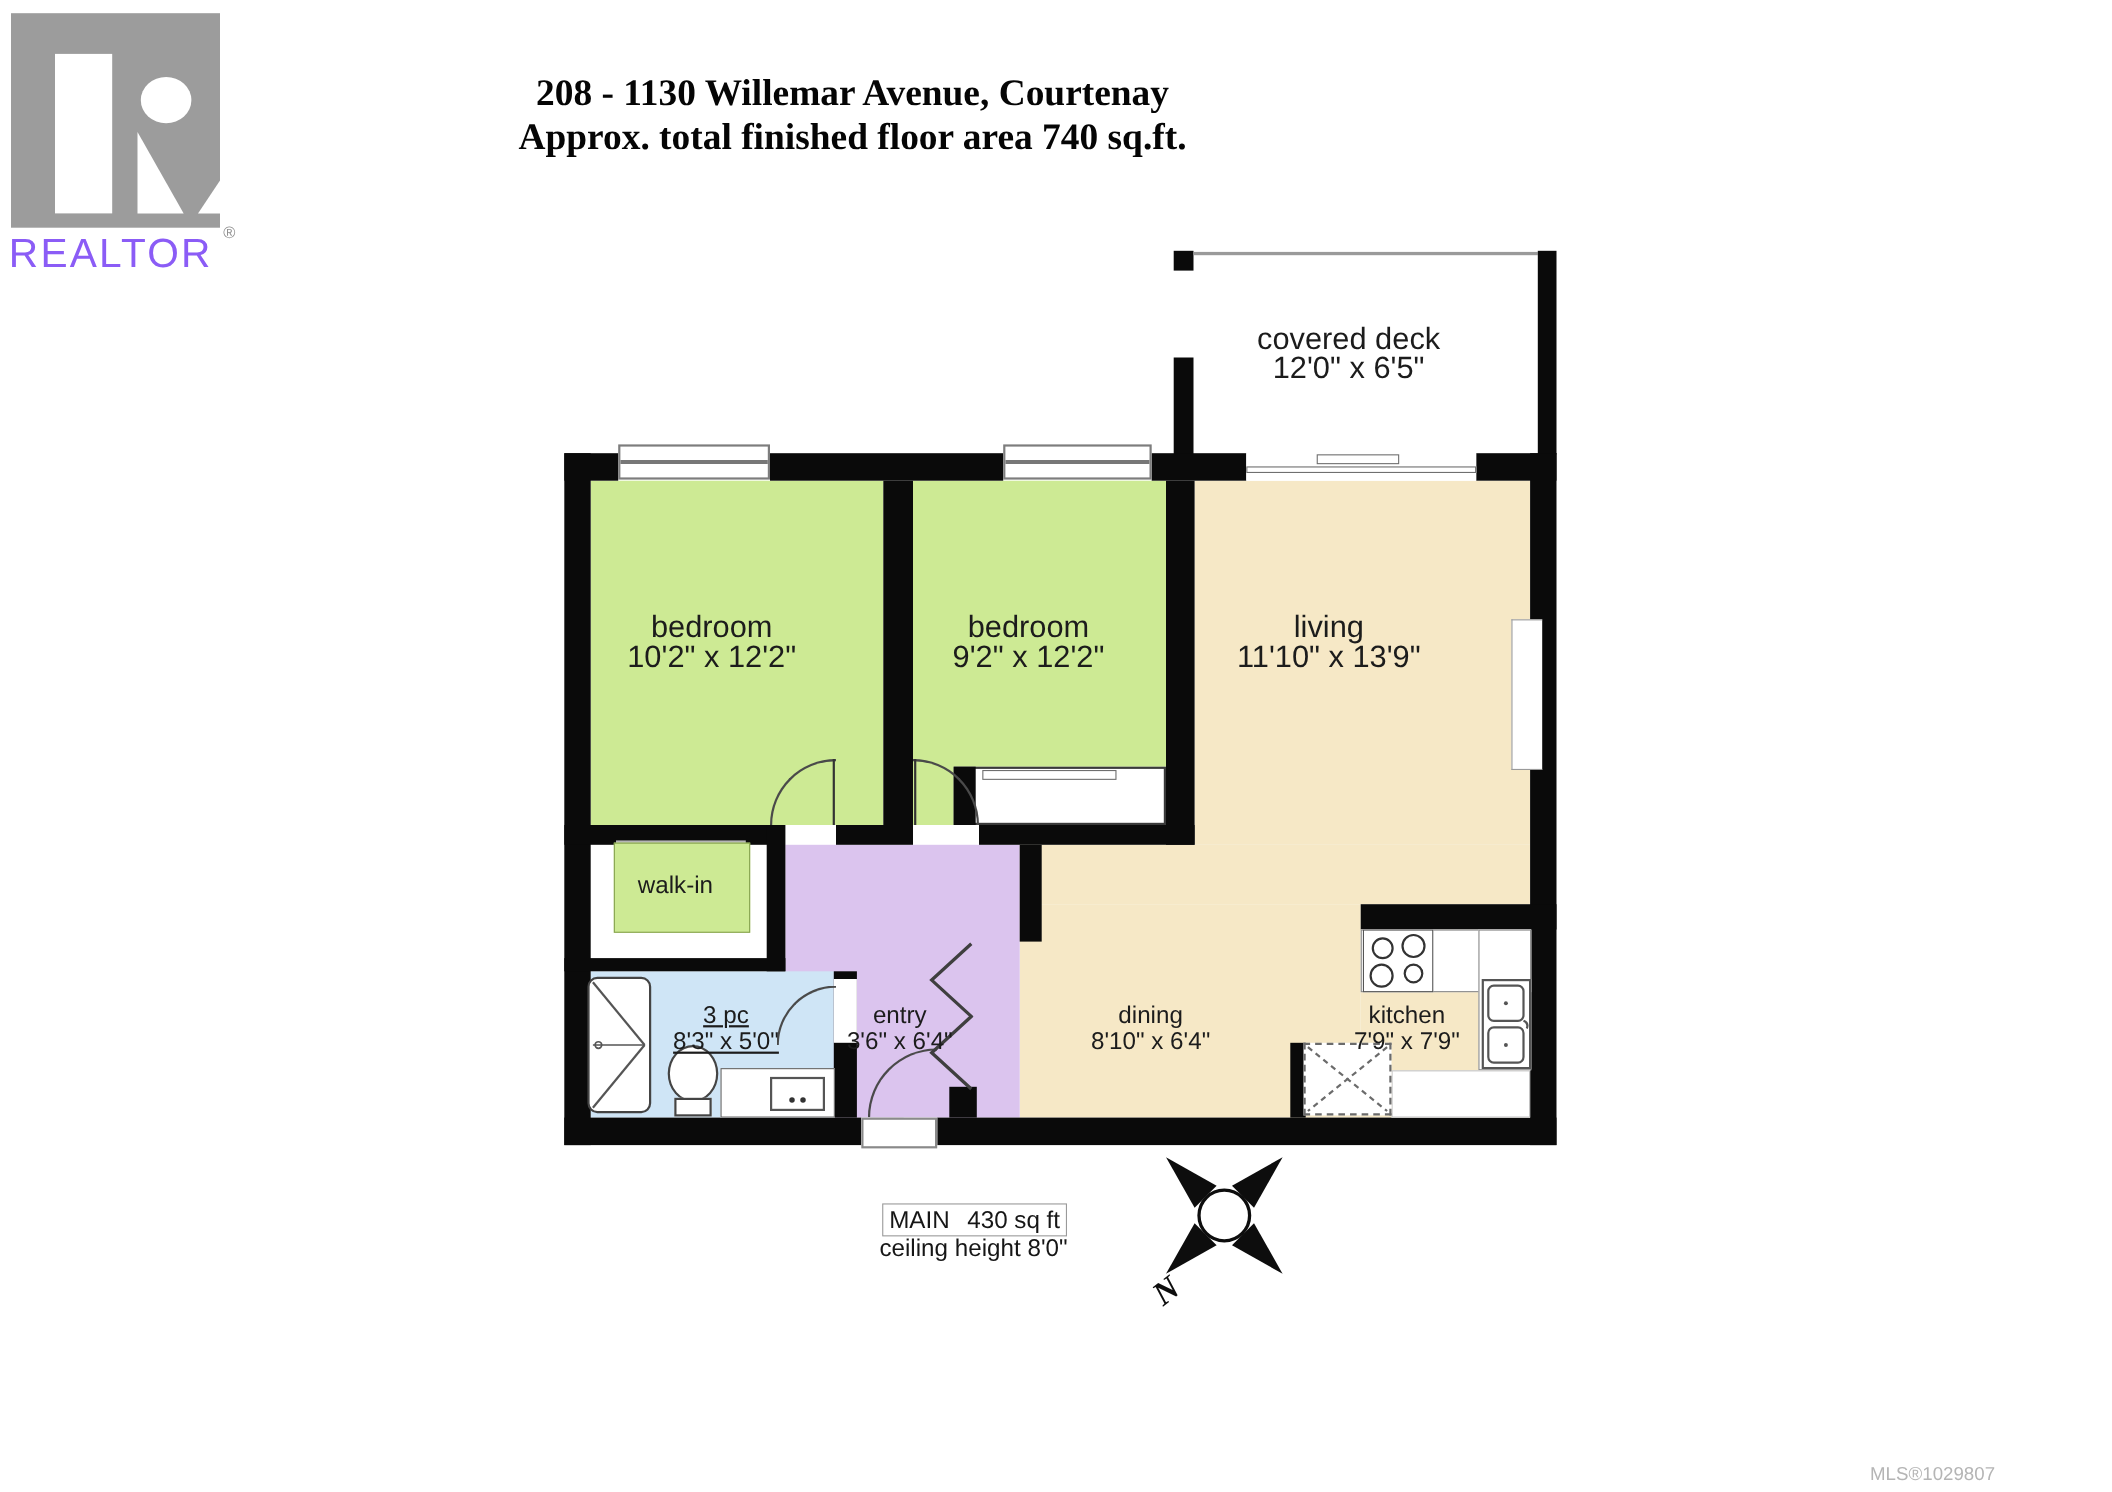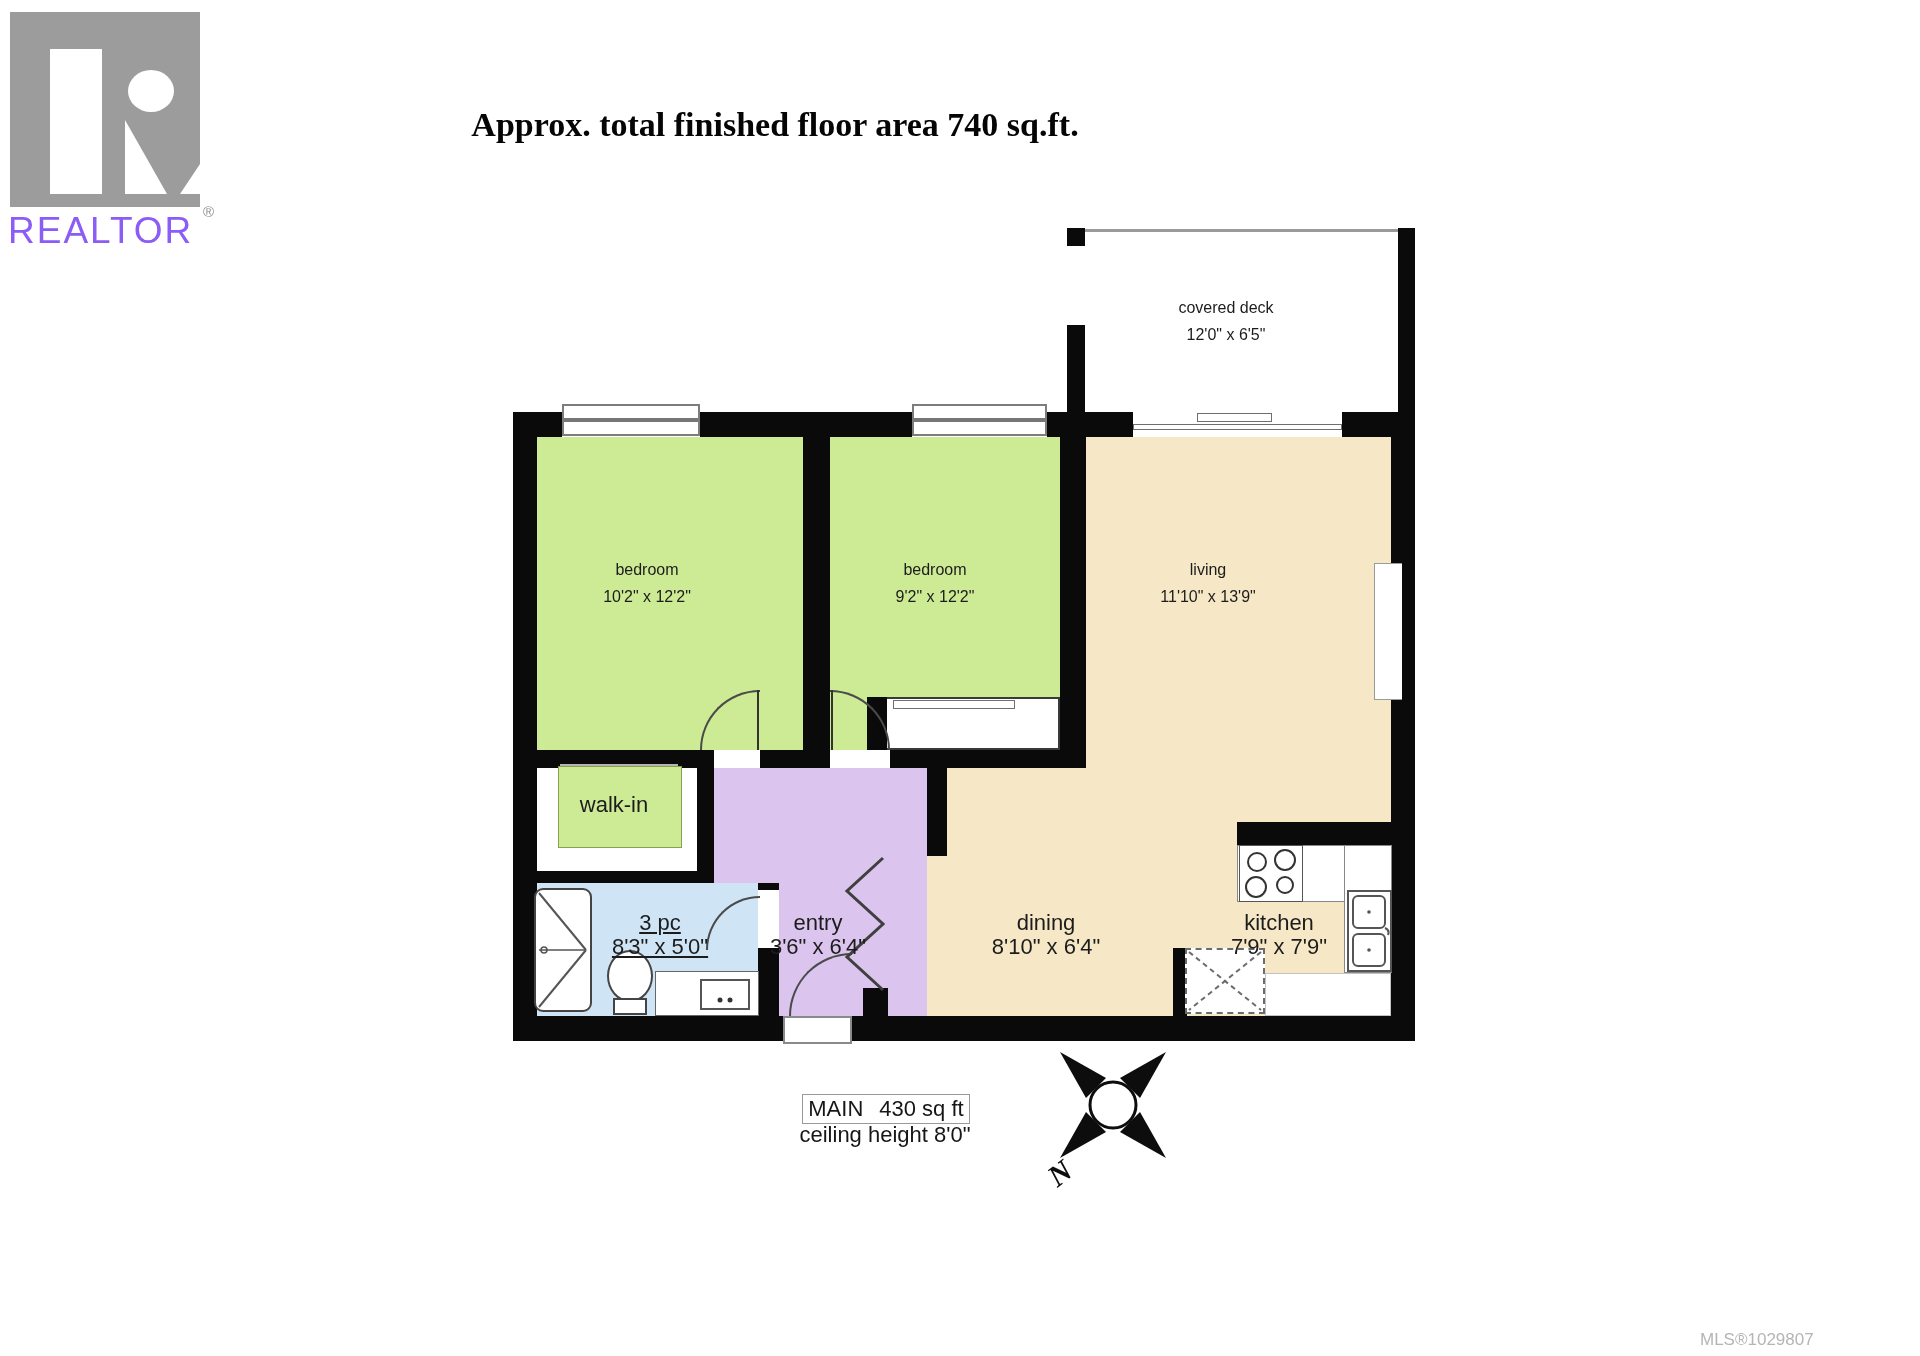--- a/index.html
+++ b/index.html
@@ -1,21 +1,21 @@
 <!DOCTYPE html>
 <html><head>
 <meta charset="utf-8">
 <style>
   html,body{margin:0;padding:0;background:#ffffff;}
   #page{position:relative;width:1920px;height:1356px;background:#fff;overflow:hidden;
         font-family:"Liberation Sans",sans-serif;}
   .abs{position:absolute;}
   .wall{position:absolute;background:#0a0a0a;}
   .floor{position:absolute;}
-  .roomlabel{position:absolute;text-align:center;color:#1c1c1c;font-size:16px;line-height:27px;}
+  .roomlabel{position:absolute;text-align:center;color:#1c1c1c;font-size:28px;line-height:27px;}
   .roomlabel .dims{display:block;}
   .smalllabel{font-size:22px;line-height:24px;}
   .window{position:absolute;background:linear-gradient(#fff 42%, #777 42%, #777 56%, #fff 56%);
           border:2px solid #7d7d7d;box-sizing:border-box;}
   .slide{position:absolute;background:#fff;border:1px solid #6f6f6f;box-sizing:border-box;}
   .arc{position:absolute;box-sizing:border-box;border:0 solid #4a4a4a;}
   .arc.tl{border-top:2px solid #4a4a4a;border-left:2px solid #4a4a4a;border-top-left-radius:100% 100%;}
   .arc.tr{border-top:2px solid #4a4a4a;border-right:2px solid #4a4a4a;border-top-right-radius:100% 100%;}
   .leaf{position:absolute;background:#333;}
   .fixture{position:absolute;background:#fff;box-sizing:border-box;}
@@ -42,20 +42,21 @@
     <svg width="190" height="195" viewBox="0 0 190 195">
       <rect x="40" y="37" width="52" height="145" fill="#ffffff"></rect>
       <ellipse cx="141" cy="79" rx="23" ry="21" fill="#ffffff"></ellipse>
       <polygon points="115,108 115,182 157,182" fill="#ffffff"></polygon>
       <polygon points="170,182 190,152 190,182" fill="#ffffff"></polygon>
     </svg>
   </div>
   <div class="logo-reg">®</div>
   <div class="logo-text">REALTOR</div>
 
+  <div class="title" style="top:66px;">208 - 1130 Willemar Avenue, Courtenay</div>
   <div class="title" style="top:106px;">Approx. total finished floor area 740 sq.ft.</div>
 
   <div class="abs">
 
     <div class="floor" style="left:537px;top:437px;width:266px;height:313px;background:#cdea94;"></div>
     <div class="floor" style="left:830px;top:437px;width:230px;height:313px;background:#cdea94;"></div>
     <div class="floor" style="left:1086px;top:437px;width:305px;height:331px;background:#f6e8c6;"></div>
     <div class="floor" style="left:927px;top:768px;width:464px;height:54px;background:#f6e8c6;"></div>
     <div class="floor" style="left:927px;top:822px;width:310px;height:194px;background:#f6e8c6;"></div>
     <div class="floor" style="left:1237px;top:845px;width:154px;height:171px;background:#f6e8c6;"></div>

